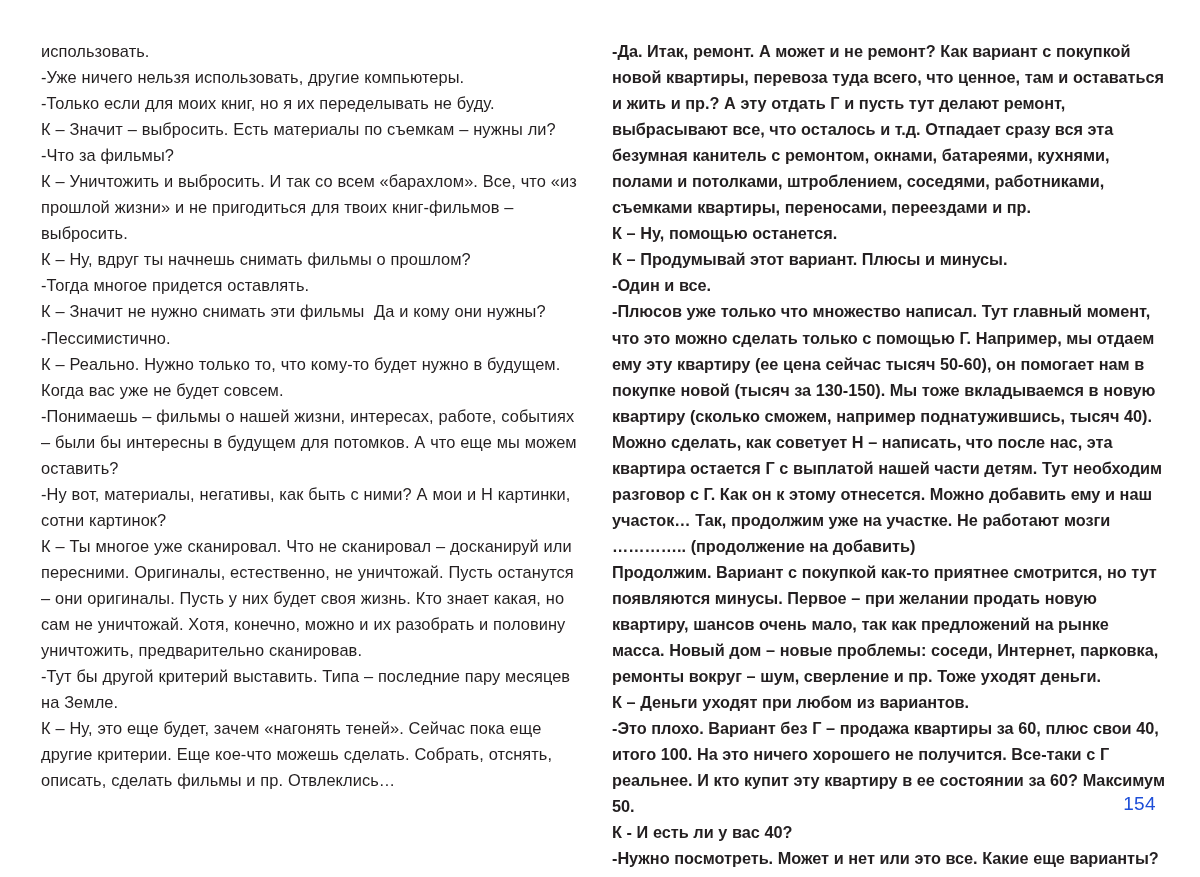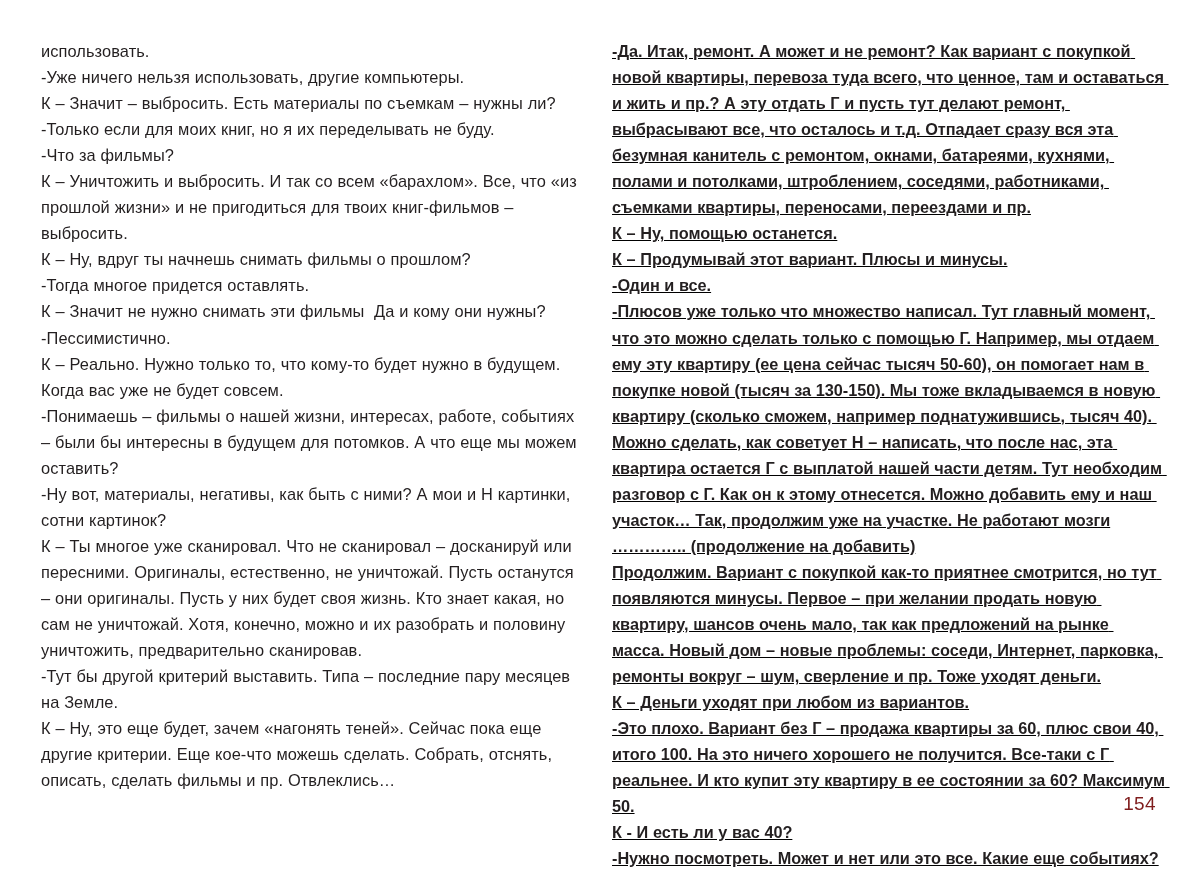--- a/index.html
+++ b/index.html
@@ -39,21 +39,20 @@
   }
 
   .column-left {
     width: 600px;
     padding: 38px 18px 0 41px;
   }
 
   .column-right {
     width: 600px;
     padding: 38px 34px 0 12px;
-    text-decoration: underline;
   }
 
   .para {
     margin: 0;
     color: #231f20;
     font-size: 16.4px;
     line-height: 26.05px;
     letter-spacing: 0.005em;
     text-align: left;
     word-spacing: 0.01em;
@@ -69,37 +68,37 @@
     font-size: 16.3px;
     letter-spacing: -0.002em;
   }
 
   .page-number {
     position: absolute;
     right: 44px;
     bottom: 22px;
     font-size: 19px;
     font-weight: 400;
-    color: #7f1d1d;
+    color: #1d4ed8;
     letter-spacing: 0.02em;
     font-family: "Liberation Sans", sans-serif;
   }
 </style>
 </head>
 <body>
 
 <div class="page">
 
   <div class="columns">
 
     <div class="column column-left">
       <p class="para">использовать.</p>
       <p class="para">-Уже ничего нельзя использовать, другие компьютеры.</p>
+      <p class="para">-Только если для моих книг, но я их переделывать не буду.</p>
       <p class="para">К – Значит – выбросить. Есть материалы по съемкам – нужны ли?</p>
-      <p class="para">-Только если для моих книг, но я их переделывать не буду.</p>
       <p class="para">-Что за фильмы?</p>
       <p class="para">К – Уничтожить и выбросить. И так со всем «барахлом». Все, что «из прошлой жизни» и не пригодиться для твоих книг-фильмов – выбросить.</p>
       <p class="para">К – Ну, вдруг ты начнешь снимать фильмы о прошлом?</p>
       <p class="para">-Тогда многое придется оставлять.</p>
       <p class="para">К – Значит не нужно снимать эти фильмы  Да и кому они нужны?</p>
       <p class="para">-Пессимистично.</p>
       <p class="para">К – Реально. Нужно только то, что кому-то будет нужно в будущем. Когда вас уже не будет совсем.</p>
       <p class="para">-Понимаешь – фильмы о нашей жизни, интересах, работе, событиях – были бы интересны в будущем для потомков. А что еще мы можем оставить?</p>
       <p class="para">-Ну вот, материалы, негативы, как быть с ними? А мои и Н картинки, сотни картинок?</p>
       <p class="para">К – Ты многое уже сканировал. Что не сканировал – досканируй или пересними. Оригиналы, естественно, не уничтожай. Пусть останутся – они оригиналы. Пусть у них будет своя жизнь. Кто знает какая, но сам не уничтожай. Хотя, конечно, можно и их разобрать и половину уничтожить, предварительно сканировав.</p>
@@ -111,20 +110,20 @@
       <p class="para">-Да. Итак, ремонт. А может и не ремонт? Как вариант с покупкой новой квартиры, перевоза туда всего, что ценное, там и оставаться и жить и пр.? А эту отдать Г и пусть тут делают ремонт, выбрасывают все, что осталось и т.д. Отпадает сразу вся эта безумная канитель с ремонтом, окнами, батареями, кухнями, полами и потолками, штроблением, соседями, работниками, съемками квартиры, переносами, переездами и пр.</p>
       <p class="para">К – Ну, помощью останется.</p>
       <p class="para">К – Продумывай этот вариант. Плюсы и минусы.</p>
       <p class="para">-Один и все.</p>
       <p class="para">-Плюсов уже только что множество написал. Тут главный момент, что это можно сделать только с помощью Г. Например, мы отдаем ему эту квартиру (ее цена сейчас тысяч 50-60), он помогает нам в покупке новой (тысяч за 130-150). Мы тоже вкладываемся в новую квартиру (сколько сможем, например поднатужившись, тысяч 40). Можно сделать, как советует Н – написать, что после нас, эта квартира остается Г с выплатой нашей части детям. Тут необходим разговор с Г. Как он к этому отнесется. Можно добавить ему и наш участок… Так, продолжим уже на участке. Не работают мозги</p>
       <p class="para">………….. (продолжение на добавить)</p>
       <p class="para">Продолжим. Вариант с покупкой как-то приятнее смотрится, но тут появляются минусы. Первое – при желании продать новую квартиру, шансов очень мало, так как предложений на рынке масса. Новый дом – новые проблемы: соседи, Интернет, парковка, ремонты вокруг – шум, сверление и пр. Тоже уходят деньги.</p>
       <p class="para">К – Деньги уходят при любом из вариантов.</p>
       <p class="para">-Это плохо. Вариант без Г – продажа квартиры за 60, плюс свои 40, итого 100. На это ничего хорошего не получится. Все-таки с Г реальнее. И кто купит эту квартиру в ее состоянии за 60? Максимум 50.</p>
       <p class="para">К - И есть ли у вас 40?</p>
-      <p class="para">-Нужно посмотреть. Может и нет или это все. Какие еще событиях?</p>
+      <p class="para">-Нужно посмотреть. Может и нет или это все. Какие еще варианты?</p>
     </div>
 
   </div>
 
   <div class="page-number">154</div>
 
 </div>
 
 </body></html>

